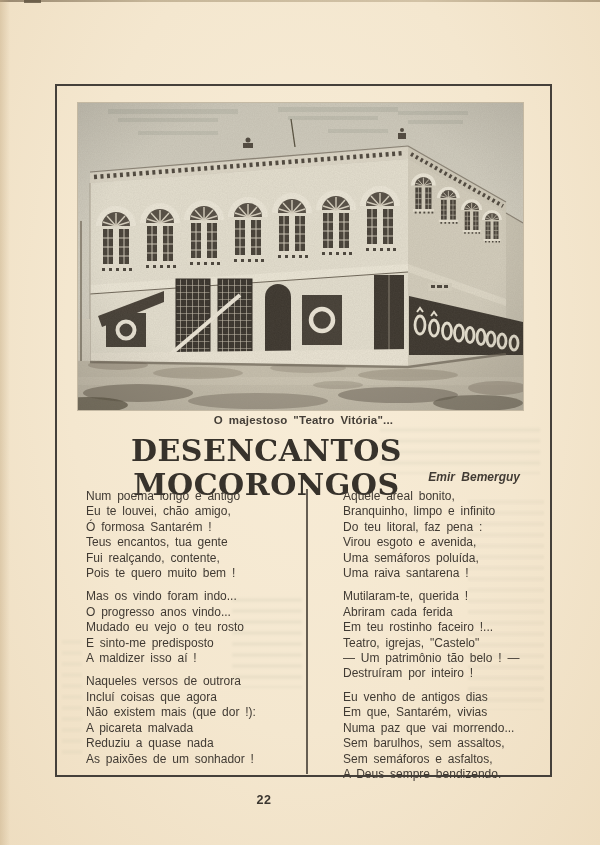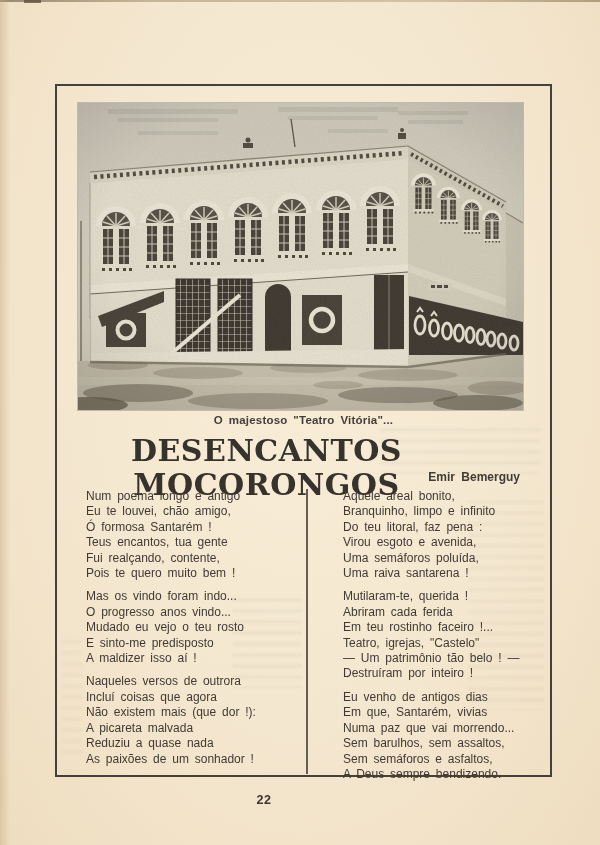--- a/index.html
+++ b/index.html
@@ -17,21 +17,21 @@
   .frame{position:absolute;left:55px;top:84px;width:493px;height:689px;
     border:2px solid #45403a;}
   .photo{position:absolute;left:78px;top:103px;width:445px;height:307px;
     outline:1px solid rgba(150,140,120,.5);}
   .caption{position:absolute;left:55px;top:414px;width:497px;text-align:center;
     font-size:11.5px;font-weight:bold;letter-spacing:.2px;word-spacing:2.5px;color:#443e37;}
   .title{position:absolute;left:55px;top:434px;width:423px;text-align:center;
     font-family:"DejaVu Serif", serif;font-weight:bold;font-size:30px;line-height:34px;
     letter-spacing:.5px;word-spacing:16px;color:#37322b;}
   .author{position:absolute;top:470px;right:80px;font-size:12px;font-weight:bold;
-    word-spacing:3px;color:#413b34;}
+    font-style:italic;word-spacing:3px;color:#413b34;}
   .poem-col{position:absolute;top:489px;font-size:12px;line-height:15.4px;
     word-spacing:2.5px;color:#403a33;}
   .poem-col.left{left:86px;width:218px;}
   .poem-col.right{left:343px;width:214px;}
   .stanza{margin:0 0 8px 0;}
   .divider{position:absolute;left:306px;top:489px;width:2px;height:285px;
     background:#4c453c;opacity:.85;}
   .page-number{position:absolute;left:0;top:793px;width:528px;text-align:center;
     font-size:12.5px;font-weight:bold;letter-spacing:.5px;color:#3b3630;}
   .ghost{position:absolute;pointer-events:none;

